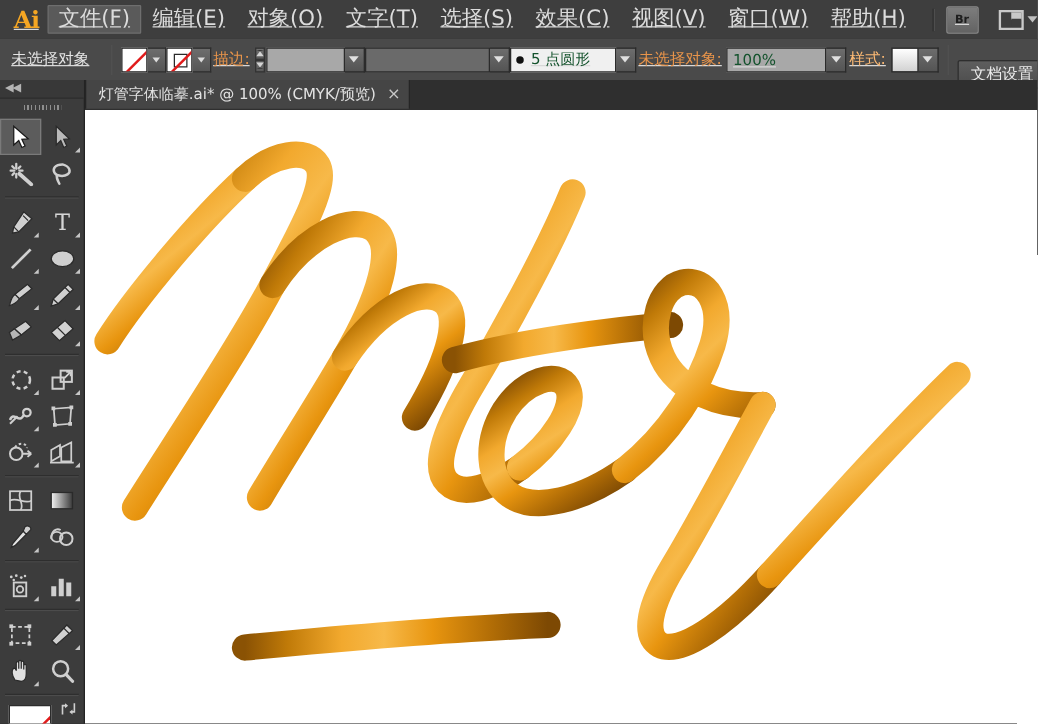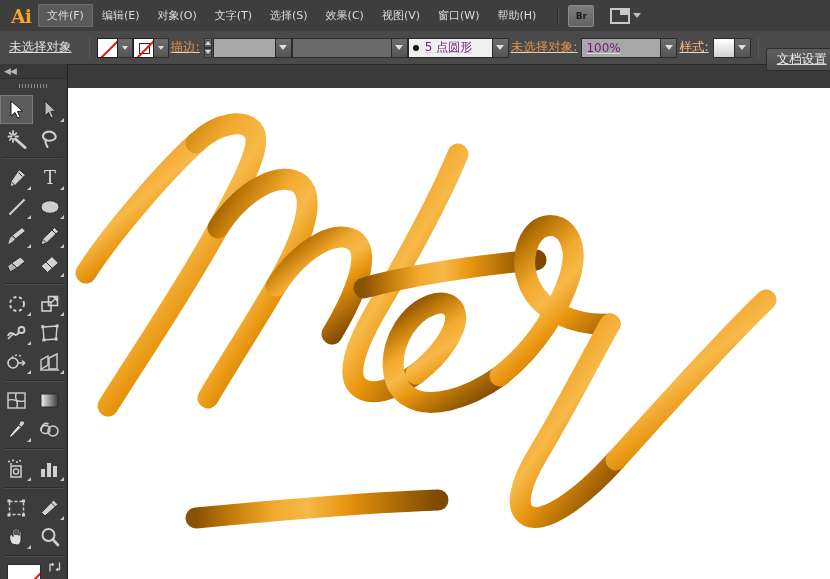--- a/index.html
+++ b/index.html
@@ -21,34 +21,35 @@
 
   
   #menubar {
     position: absolute;
     left: 0; top: 0;
     width: 830px; height: 31px;
     background: #3e3e3e;
     border-bottom: 1px solid #2a2a2a;
     display: flex;
     align-items: center;
+    text-decoration: underline;
   }
   #ai-logo {
     width: 34px;
     text-align: center;
     font-family: "DejaVu Serif", "Liberation Serif", serif;
     font-weight: bold;
     font-size: 19px;
     color: #f5a623;
     letter-spacing: -1px;
     padding-left: 4px;
   }
   .menu-item {
     padding: 4px 9px;
-    font-size: 11px;
+    font-size: 17px;
     color: #dcdcdc;
     white-space: nowrap;
     line-height: 15px;
   }
   .menu-item.active {
     background: #5a5a5a;
     border: 1px solid #6e6e6e;
     padding: 3px 8px;
     border-radius: 1px;
   }
@@ -193,21 +194,21 @@
     border-top: 4px solid #d4d4d4;
   }
   .field {
     height: 20px;
     background: #a8a8a8;
     border: 1px solid #2b2b2b;
     box-sizing: border-box;
     display: flex;
     align-items: center;
     font-size: 12px;
-    color: #701a75;
+    color: #14532d;
     padding: 0 4px;
   }
   .field.dark { background: #6a6a6a; }
   .field.light { background: #f0f0f0; }
   .combo { display: flex; align-items: center; }
   .combo .drop {
     width: 16px; height: 20px;
     background: linear-gradient(#6d6d6d, #545454);
     border: 1px solid #2b2b2b;
     border-left: none;
@@ -495,20 +496,26 @@
       <div id="style-swatch"></div>
       <div class="drop">
         <div class="caret"></div>
       </div>
     </div>
 
     <div class="cb-sep"></div>
     <div id="doc-setup-btn">文档设置</div>
   </div>
 
+  <div id="tabbar">
+    <div id="doc-tab">
+      <div id="doc-tab-title">灯管字体临摹.ai* @ 100% (CMYK/预览)</div>
+      <div id="doc-tab-close">×</div>
+    </div>
+  </div>
 
   <div id="toolpanel">
     <div id="tp-header">
       <div id="tp-collapse">◀◀</div>
     </div>
     <div id="tp-grip">
         <div class="dots"></div>
       </div>
 
     <div class="tool-grid">

